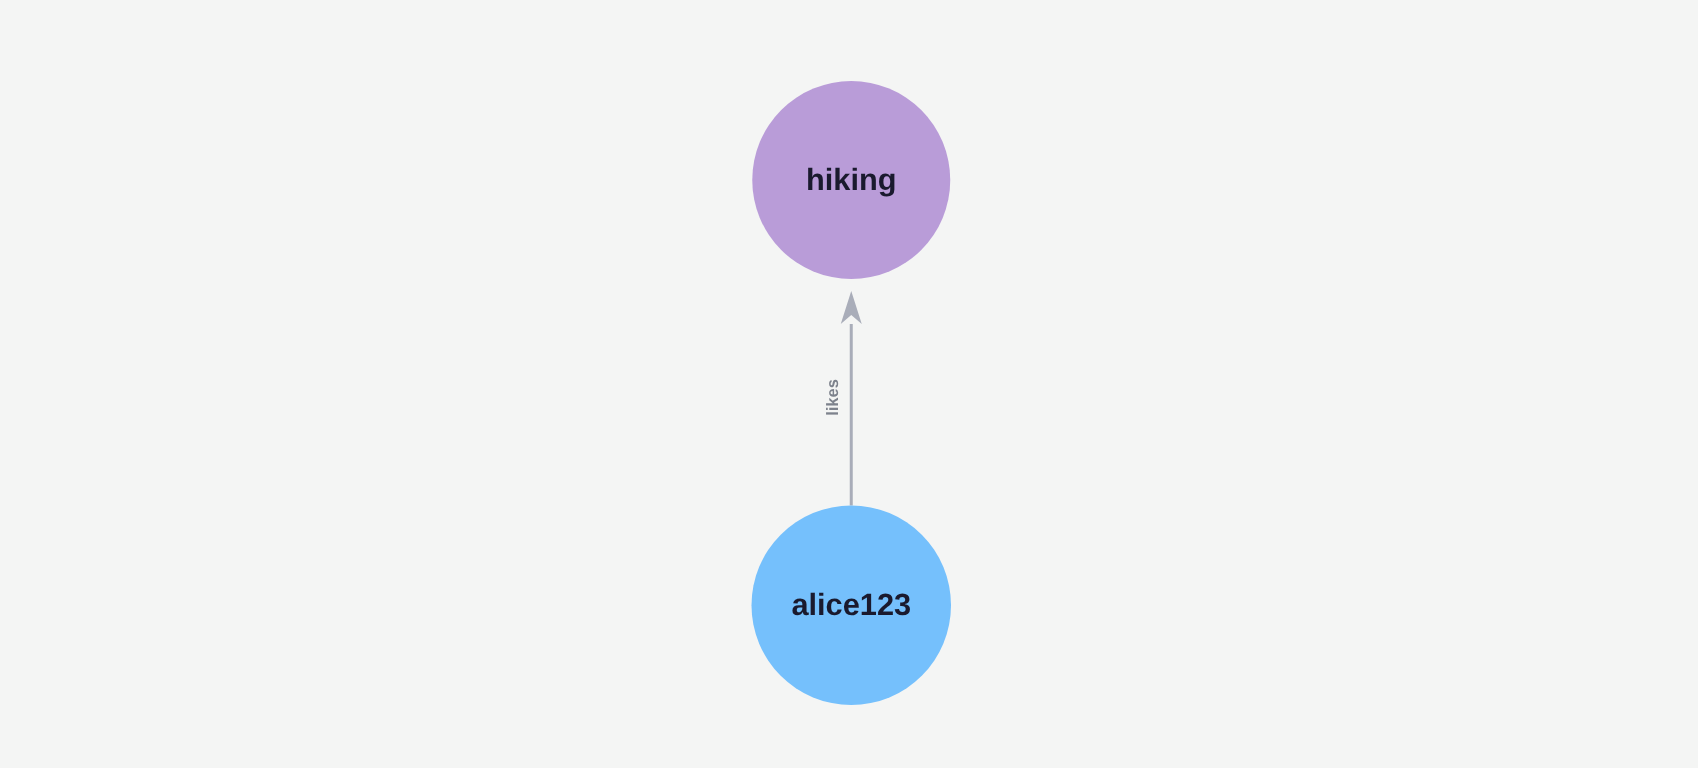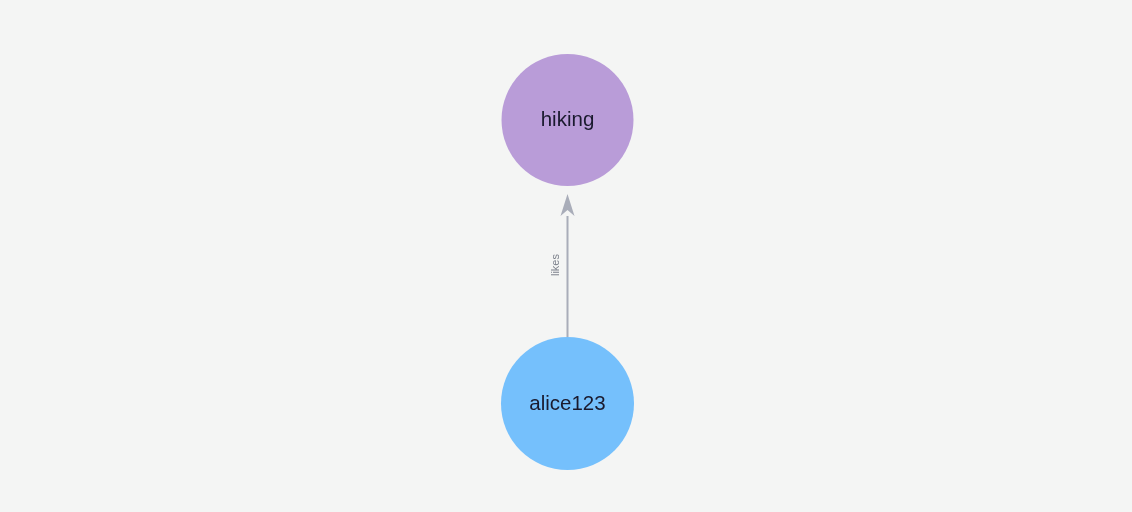--- a/index.html
+++ b/index.html
@@ -53,21 +53,21 @@
     fill: #7d828c;
     text-anchor: middle;
     dominant-baseline: middle;
     -webkit-user-select: none;
     user-select: none;
   }
 </style>
 </head>
 <body>
 
-<div id="canvas" style="width: 916px; height: 512px; background: rgb(244, 245, 244);">
+<div id="canvas" style="width: 916px; height: 512px; background: rgb(244, 245, 244); font-weight: bold;">
   <svg id="graph-svg" viewBox="0 0 1132 512" xmlns="http://www.w3.org/2000/svg" style="width: 1132px; height: 512px;">
 
     <g>
       <g>
         <line class="edge-line" x1="567.5" y1="337" x2="567.5" y2="216" stroke="#a9adb9" stroke-width="2"></line>
         <polygon class="edge-arrow" points="567.5,194 574.5,216 567.5,210 560.5,216" fill="#a9adb9"></polygon>
         <text class="edge-label" x="556" y="265" fill="#7d828c" transform="rotate(-90 556 265)">likes</text>
       </g>
     </g>
 

